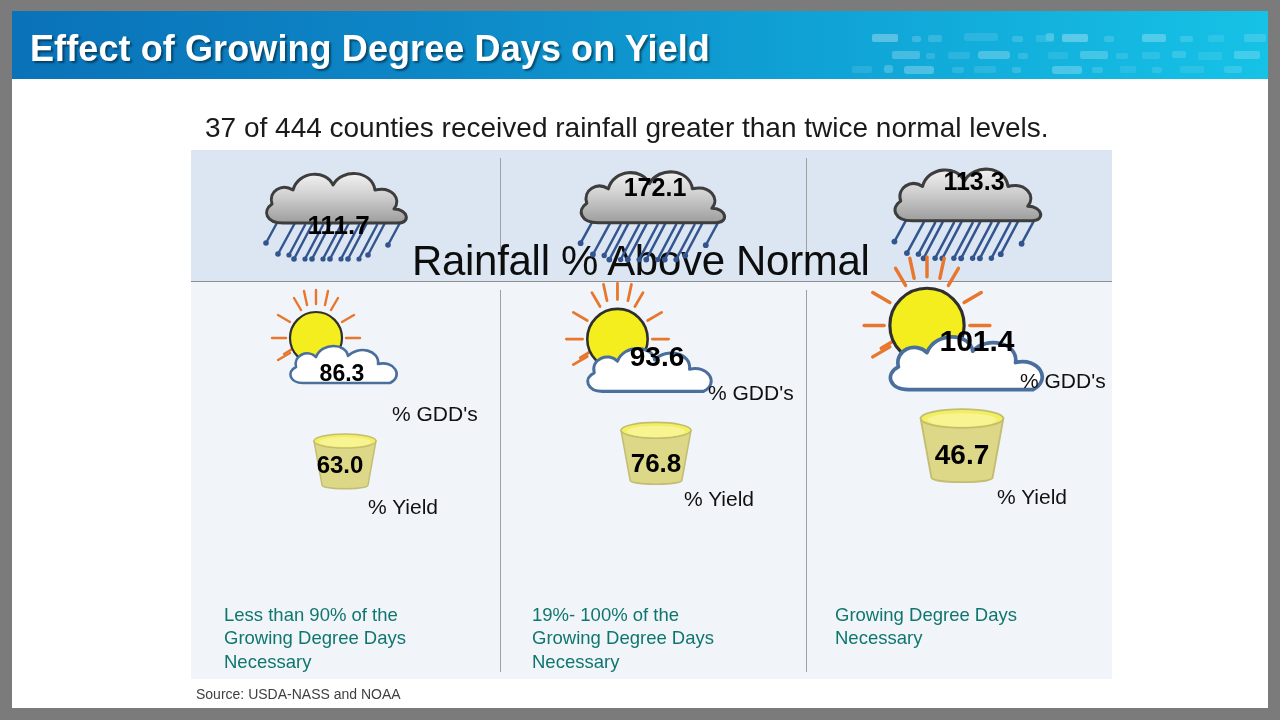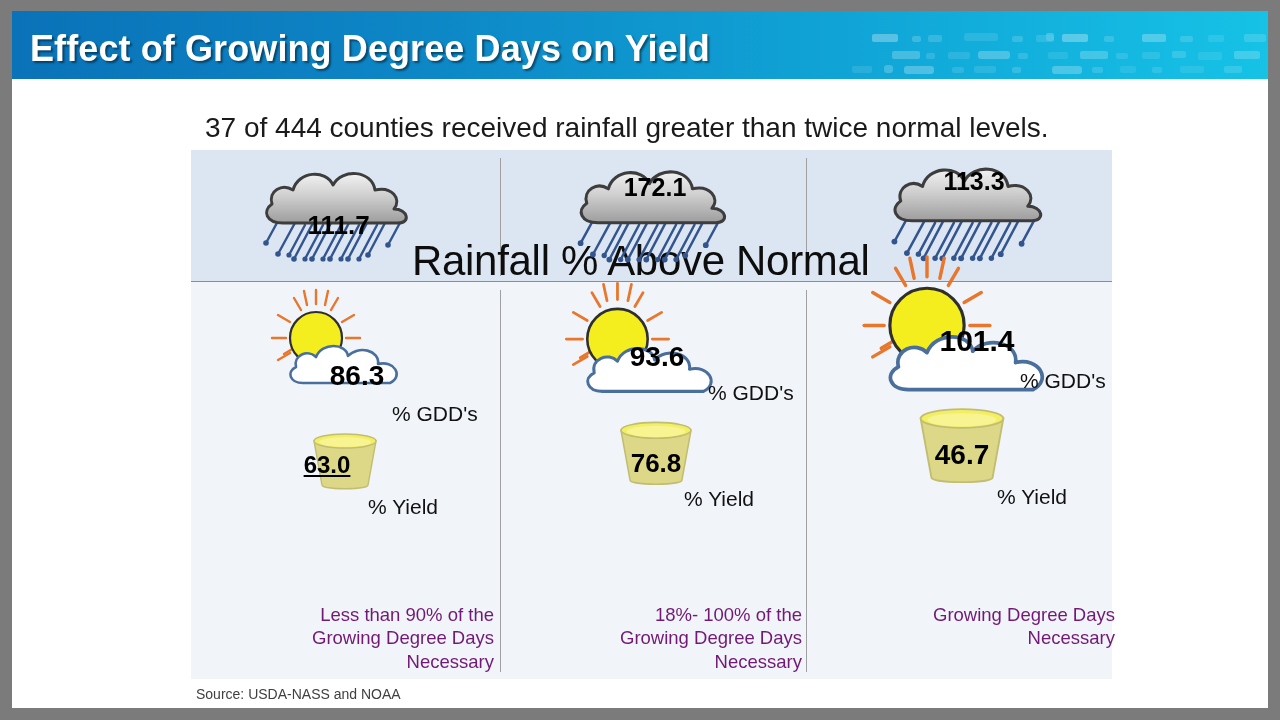--- a/index.html
+++ b/index.html
@@ -56,22 +56,22 @@
   
   .node{position:absolute;}
   .valuetext{
     position:absolute;font-weight:bold;color:#000;
     white-space:nowrap;text-align:center;
   }
   .capt{
     position:absolute;font-size:21px;color:#111;white-space:nowrap;
   }
   .colcap{
-    position:absolute;text-align:right;font-size:18.5px;
-    color:#701a75;line-height:1.26;
+    position:absolute;text-align:left;font-size:18.5px;
+    color:#0f766e;line-height:1.26;
   }
   #source{
     position:absolute;left:184px;top:675px;
     font-size:14px;color:#404040;white-space:nowrap;
   }
   svg{display:block;overflow:visible;}
 </style>
 </head>
 <body>
 
@@ -197,31 +197,31 @@
           <line x1="92" y1="50" x2="78" y2="50"></line>
         <line x1="60" y1="3" x2="57" y2="17"></line>
           <line x1="36" y1="3" x2="39" y2="17"></line>
         <line x1="16" y1="66" x2="26" y2="60"></line>
       </g>
       <circle cx="48" cy="50" r="26" fill="#f5ee1e" stroke="#2f2f2f" stroke-width="2.2"></circle>
       <path d="M35 95 C22 95 18 84 28 79 C25 67 40 61 48 69 C54 54 78 55 80 68
                C90 57 112 62 110 76 C126 72 136 88 122 95 Z" fill="#ffffff" stroke="#4a6f9c" stroke-width="2.6" stroke-linejoin="round"></path>
     </svg>
   </div>
-  <div class="valuetext" style="left:280px;top:349px;width:130px;font-size:28px;">86.3</div>
+  <div class="valuetext" style="left:265px;top:349px;width:130px;font-size:23px;">86.3</div>
   <div class="capt" style="left:380px;top:391px;">% GDD's</div>
 
   <div class="node" style="left:294px;top:420px;">
     <svg width="78" height="62" viewBox="0 0 78 62">
       <path d="M8 10 L16 54 C16 59 62 59 62 54 L70 10 Z" fill="#ddd888" stroke="#c3bd72" stroke-width="1.4"></path>
       <ellipse cx="39" cy="10" rx="31" ry="7" fill="#f2ef63" stroke="#c3bd72" stroke-width="1.4"></ellipse>
       <ellipse cx="39" cy="11" rx="26" ry="5" fill="#f7f491"></ellipse>
     </svg>
   </div>
-  <div class="valuetext" style="left:276px;top:440px;width:78px;font-size:24px;text-decoration:underline;">63.0</div>
+  <div class="valuetext" style="left:289px;top:440px;width:78px;font-size:24px;">63.0</div>
   <div class="capt" style="left:356px;top:484px;">% Yield</div>
 
   <div class="colcap" style="left:212px;top:592px;width:270px;">
     <div>Less than 90% of the</div>
     <div>Growing Degree Days</div>
     <div>Necessary</div>
   </div>
 
   <div class="node" style="left:558px;top:146px;">
     <svg width="170" height="118" viewBox="0 0 165 115">
@@ -297,21 +297,21 @@
     <svg width="88" height="72" viewBox="0 0 78 62">
       <path d="M8 10 L16 54 C16 59 62 59 62 54 L70 10 Z" fill="#ddd888" stroke="#c3bd72" stroke-width="1.4"></path>
       <ellipse cx="39" cy="10" rx="31" ry="7" fill="#f2ef63" stroke="#c3bd72" stroke-width="1.4"></ellipse>
       <ellipse cx="39" cy="11" rx="26" ry="5" fill="#f7f491"></ellipse>
     </svg>
   </div>
   <div class="valuetext" style="left:600px;top:437px;width:88px;font-size:26px;">76.8</div>
   <div class="capt" style="left:672px;top:476px;">% Yield</div>
 
   <div class="colcap" style="left:520px;top:592px;width:270px;">
-    <div>18%- 100% of the</div>
+    <div>19%- 100% of the</div>
     <div>Growing Degree Days</div>
     <div>Necessary</div>
   </div>
 
   <div class="node" style="left:872px;top:143px;">
     <svg width="172" height="120" viewBox="0 0 165 115">
       <defs>
         <linearGradient id="rcg3" x1="0" y1="0" x2="0" y2="1">
           <stop offset="0" stop-color="#f2f2f2"></stop>
             <stop offset="0.45" stop-color="#cfcfcf"></stop>

